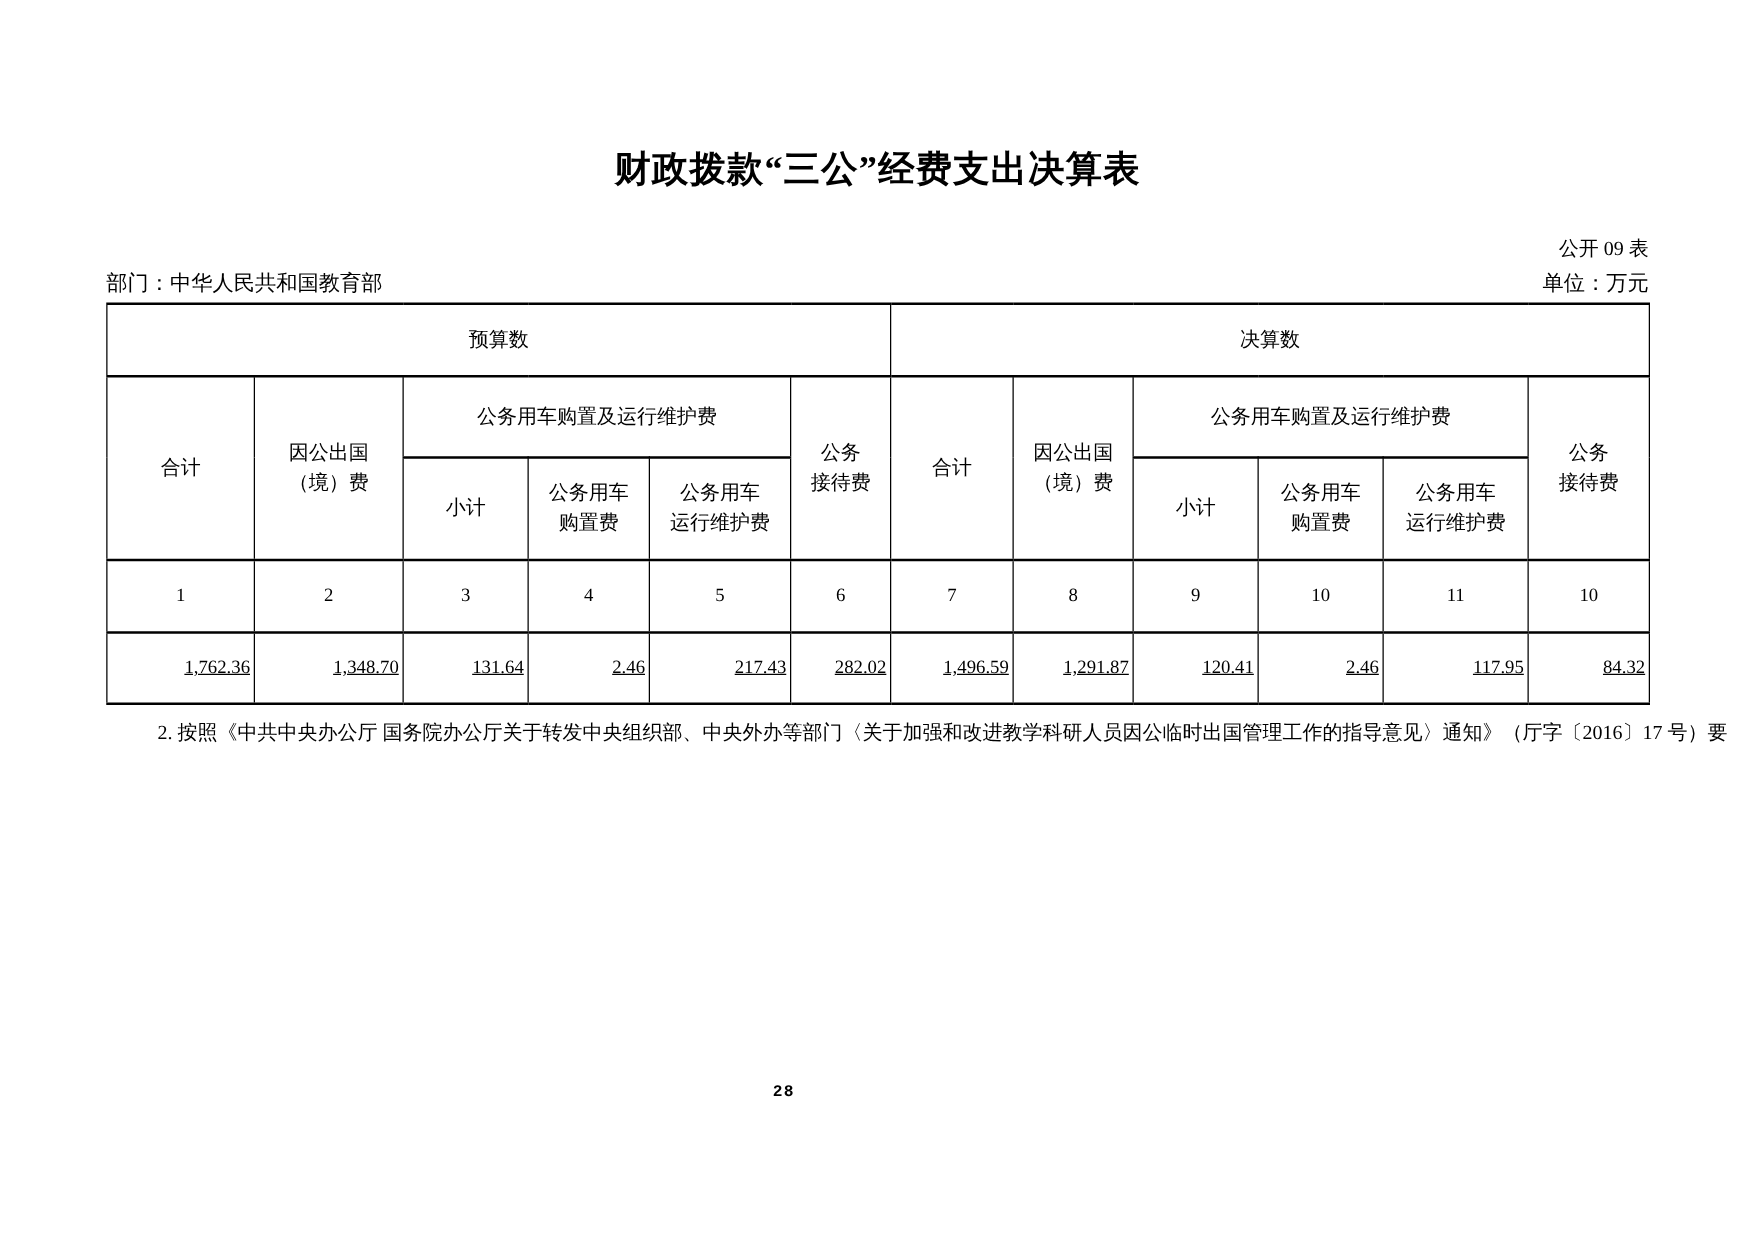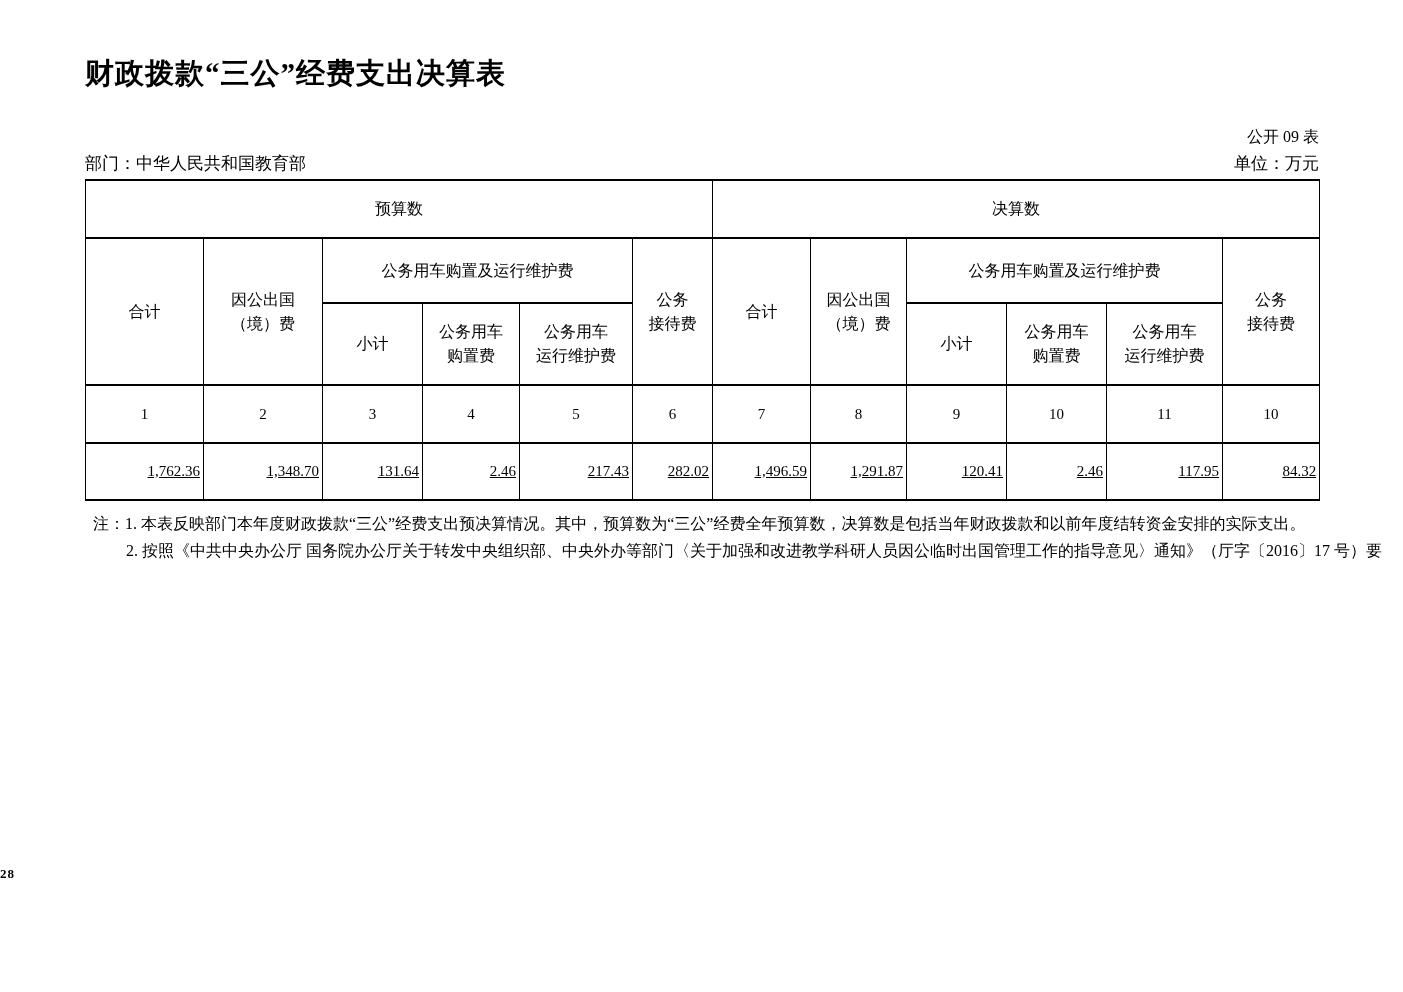--- a/index.html
+++ b/index.html
@@ -16,21 +16,22 @@
     font-family: "Liberation Serif", "DejaVu Serif", serif;
   }
   .doc {
     position: absolute;
     left: 85px;
     top: 0;
     width: 1234px;
   }
   .title {
     margin: 0;
-    padding-top: 56px;
+    padding-top: 119px;
+    text-align: center;
     font-size: 29px;
     font-weight: bold;
     letter-spacing: 1px;
     line-height: 34px;
   }
   .code-line {
     margin-top: 37px;
     text-align: right;
     font-size: 16px;
     line-height: 20px;
@@ -72,22 +73,22 @@
     font-size: 16px;
     line-height: 27px;
   }
   .notes .note-line { white-space: nowrap; }
   .notes .indent { margin-left: 33px; }
   .page-num {
     position: absolute;
     top: 866px;
     left: 0;
     width: 1254px;
-    text-align: left;
-    font-family: Liberation Serif, serif;
+    text-align: center;
+    font-family: Liberation Mono, monospace;
     font-weight: bold;
     font-size: 13px;
     letter-spacing: 1px;
   }
 </style>
 </head>
 <body>
 
 <div class="doc">
 
@@ -171,19 +172,18 @@
         <td class="num">1,291.87</td>
         <td class="num">120.41</td>
         <td class="num">2.46</td>
         <td class="num">117.95</td>
         <td class="num">84.32</td>
       </tr>
     </tbody>
   </table>
 
   <div class="notes">
-    <div class="note-line">注：1. 本表反映部门本年度财政拨款“三公”经费支出预决算情况。其中，预算数为“三公”经费全年预算数，决算数是包括当年财政拨款和以前年度结转资金安排的实际支出。</div>
     <div class="note-line indent">2. 按照《中共中央办公厅 国务院办公厅关于转发中央组织部、中央外办等部门〈关于加强和改进教学科研人员因公临时出国管理工作的指导意见〉通知》（厅字〔2016〕17 号）要</div>
   </div>
 
 </div>
 
 <div class="page-num">28</div>
 
 </body></html>

